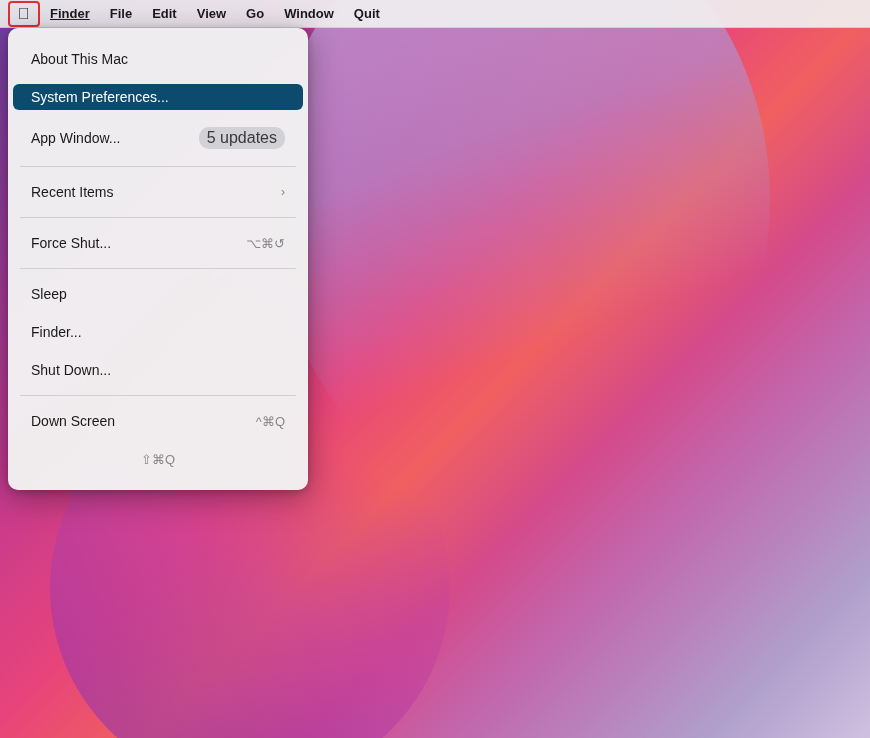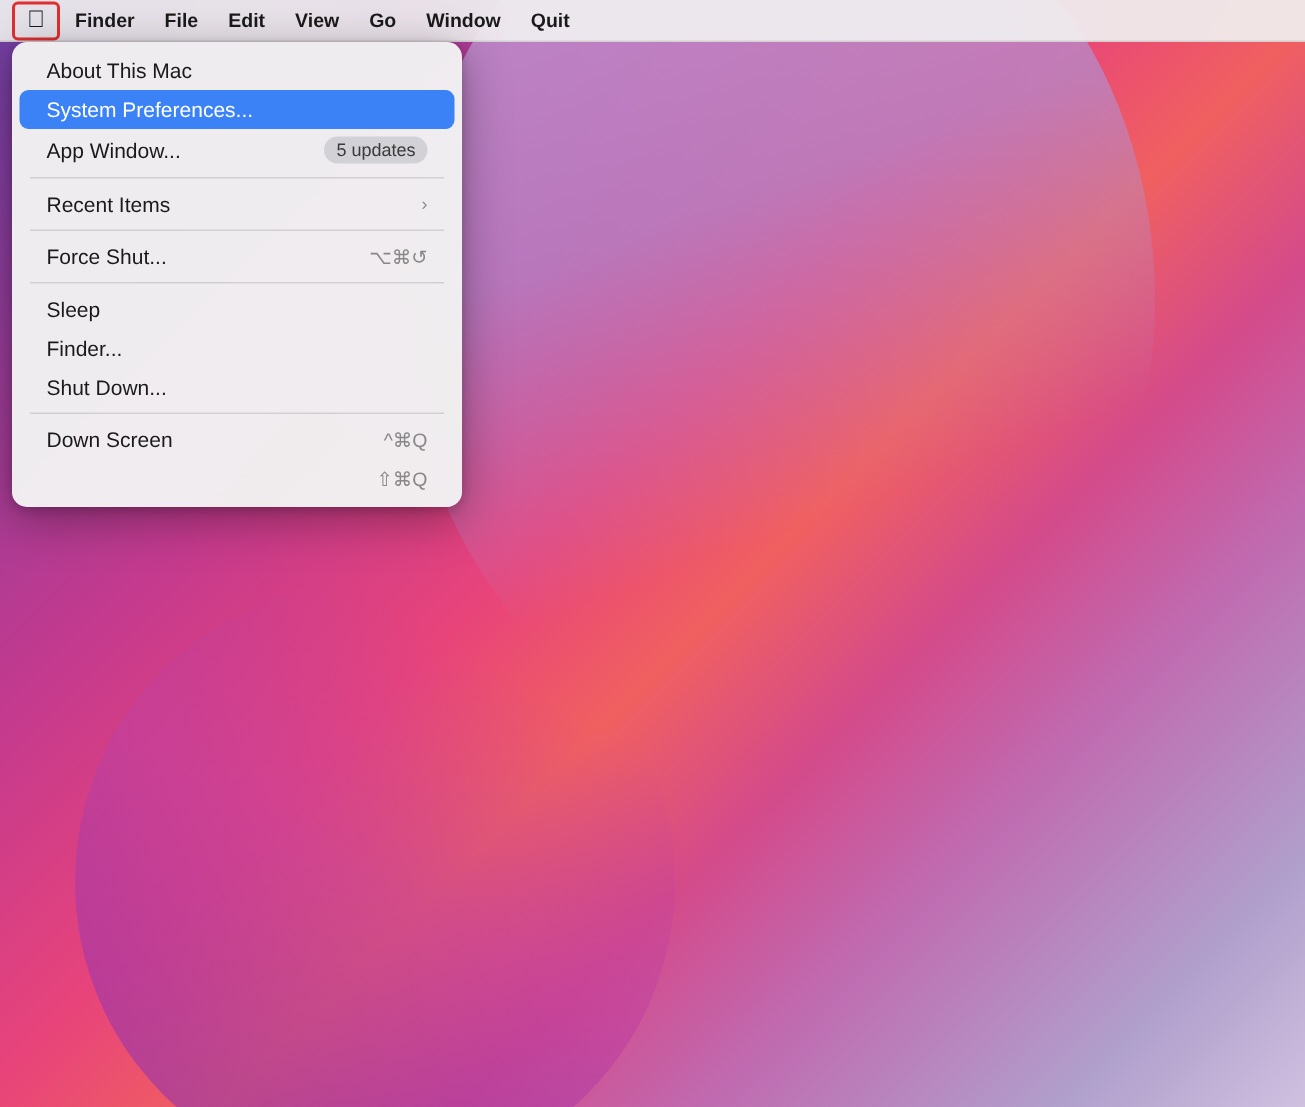--- a/index.html
+++ b/index.html
@@ -84,67 +84,68 @@
     .menubar-item.apple-menu {
       font-size: 16px;
       padding: 2px 8px;
       font-weight: 700;
       border: 2px solid #e03030;
       border-radius: 4px;
     }
 
     .menubar-item.bold {
       font-weight: 600;
+      text-decoration: underline;
     }
 
     
     .dropdown {
       position: absolute;
       top: 28px;
       left: 8px;
       width: 300px;
       background: rgba(242, 242, 242, 0.97);
       border-radius: 10px;
       box-shadow: 0 8px 32px rgba(0,0,0,0.35), 0 2px 8px rgba(0,0,0,0.2);
       z-index: 200;
       padding: 6px 0;
       backdrop-filter: blur(40px);
     }
 
     .menu-item {
       display: flex;
       align-items: center;
-      justify-content: flex-end;
+      justify-content: center;
       padding: 5px 18px;
       font-size: 14px;
       color: #1a1a1a;
       cursor: pointer;
       border-radius: 5px;
-      margin: 0 5px;
+      margin: 12px 5px;
       min-height: 26px;
     }
 
     .menu-item.highlighted {
-      background: #3b82f6;
+      background: #0c4a6e;
       color: white;
       border-radius: 6px;
     }
 
     .menu-item .shortcut {
       color: #888;
       font-size: 13px;
       display: flex;
       align-items: center;
       gap: 1px;
     }
 
     .badge {
       background: #d1d1d6;
       color: #3a3a3a;
-      font-size: 12px;
+      font-size: 16px;
       padding: 2px 8px;
       border-radius: 10px;
       font-weight: 400;
     }
 
     .menu-separator {
       height: 1px;
       background: rgba(0,0,0,0.12);
       margin: 4px 12px;
     }

